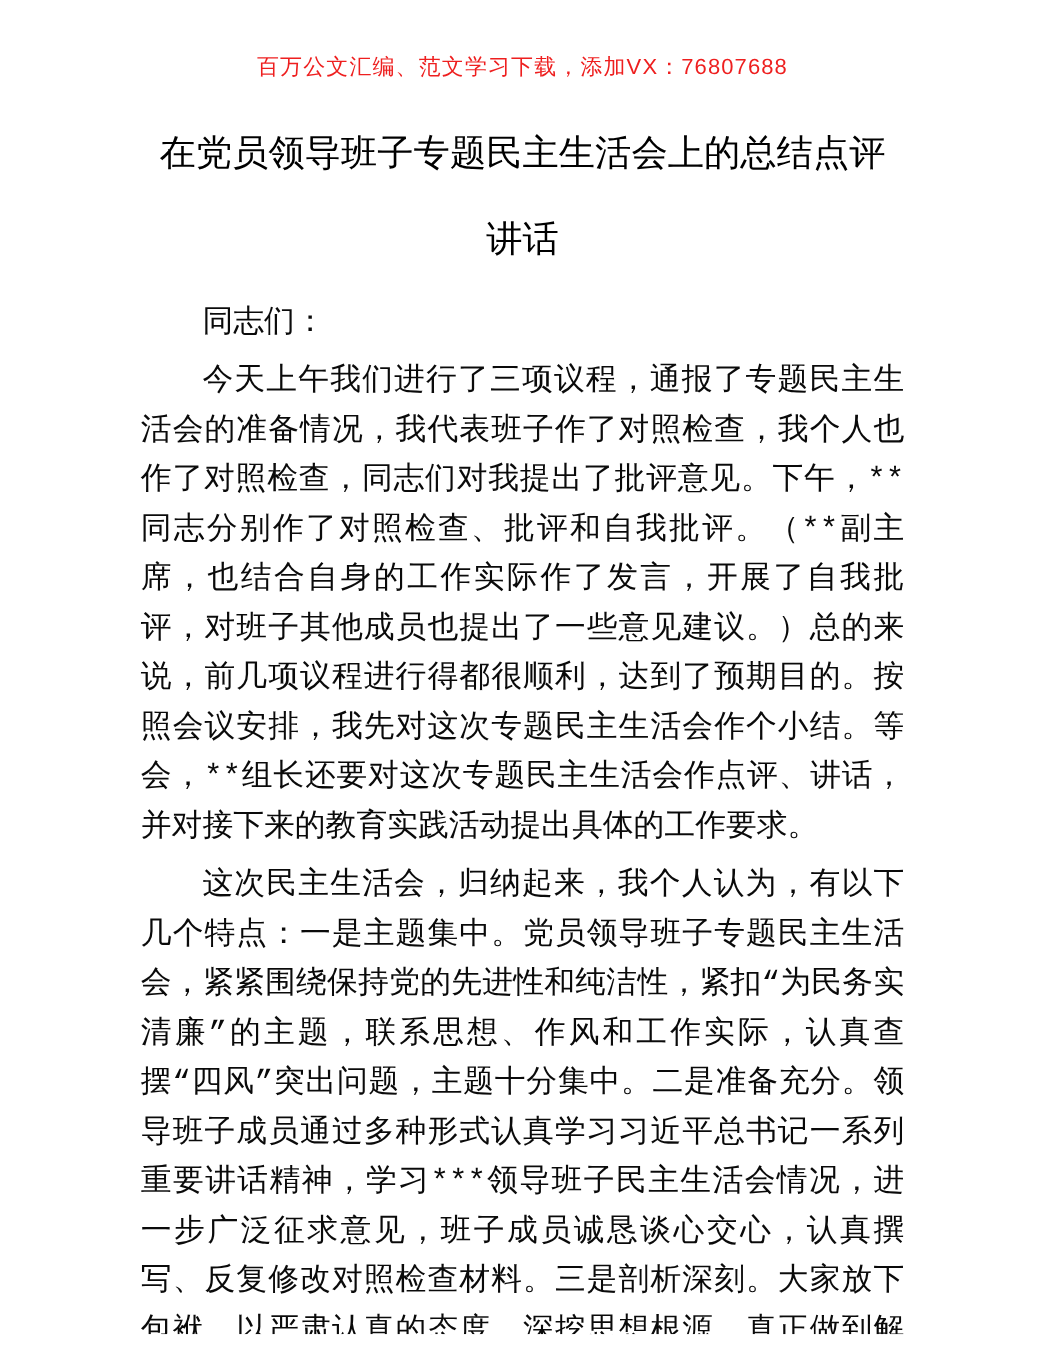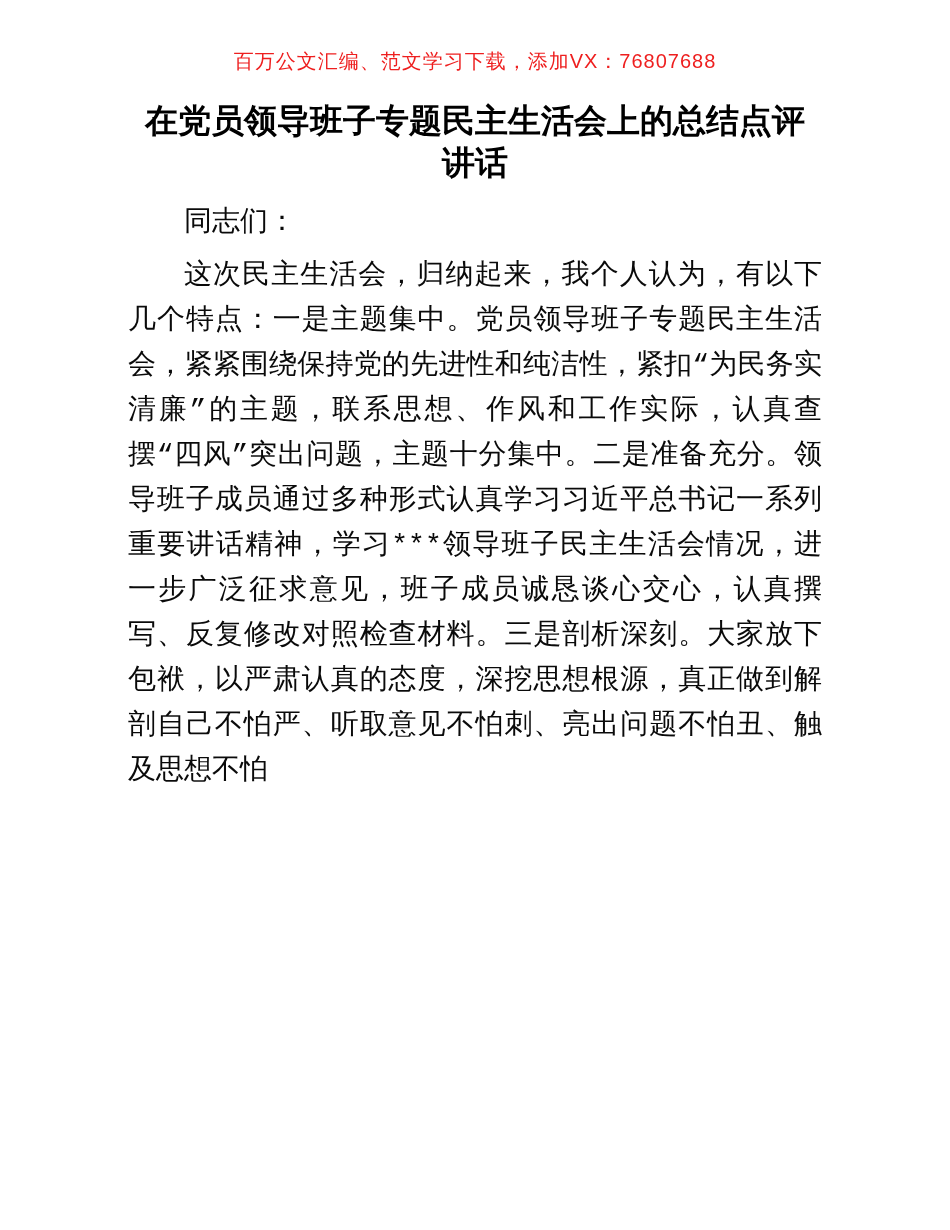--- a/index.html
+++ b/index.html
@@ -25,22 +25,22 @@
     letter-spacing: 1px;
     color: #ee1f1f;
     margin: 0 0 26px 0;
     white-space: nowrap;
   }
   .doc-title {
     max-width: 692px;
     margin: 0 auto 16px auto;
     text-align: center;
     font-size: 33px;
-    font-weight: bold;
-    line-height: 42px;
+    font-weight: normal;
+    line-height: 78px;
     color: #000000;
   }
   .doc-body p {
     margin: 0 0 8px 0;
     font-size: 28px;
     line-height: 45px;
     color: #0a0a0a;
     text-align: justify;
     text-indent: 2em;
     word-break: break-all;
@@ -50,15 +50,16 @@
 </head>
 <body>
 
 <div class="page">
   <div class="promo">百万公文汇编、范文学习下载，添加VX：76807688</div>
 
   <h1 class="doc-title">在党员领导班子专题民主生活会上的总结点评讲话</h1>
 
   <div class="doc-body">
     <p>同志们：</p>
+    <p>今天上午我们进行了三项议程，通报了专题民主生活会的准备情况，我代表班子作了对照检查，我个人也作了对照检查，同志们对我提出了批评意见。下午，**同志分别作了对照检查、批评和自我批评。（**副主席，也结合自身的工作实际作了发言，开展了自我批评，对班子其他成员也提出了一些意见建议。）总的来说，前几项议程进行得都很顺利，达到了预期目的。按照会议安排，我先对这次专题民主生活会作个小结。等会，**组长还要对这次专题民主生活会作点评、讲话，并对接下来的教育实践活动提出具体的工作要求。</p>
     <p>这次民主生活会，归纳起来，我个人认为，有以下几个特点：一是主题集中。党员领导班子专题民主生活会，紧紧围绕保持党的先进性和纯洁性，紧扣“为民务实清廉”的主题，联系思想、作风和工作实际，认真查摆“四风”突出问题，主题十分集中。二是准备充分。领导班子成员通过多种形式认真学习习近平总书记一系列重要讲话精神，学习***领导班子民主生活会情况，进一步广泛征求意见，班子成员诚恳谈心交心，认真撰写、反复修改对照检查材料。三是剖析深刻。大家放下包袱，以严肃认真的态度，深挖思想根源，真正做到解剖自己不怕严、听取意见不怕刺、亮出问题不怕丑、触及思想不怕</p>
   </div>
 </div>
 
 </body></html>

